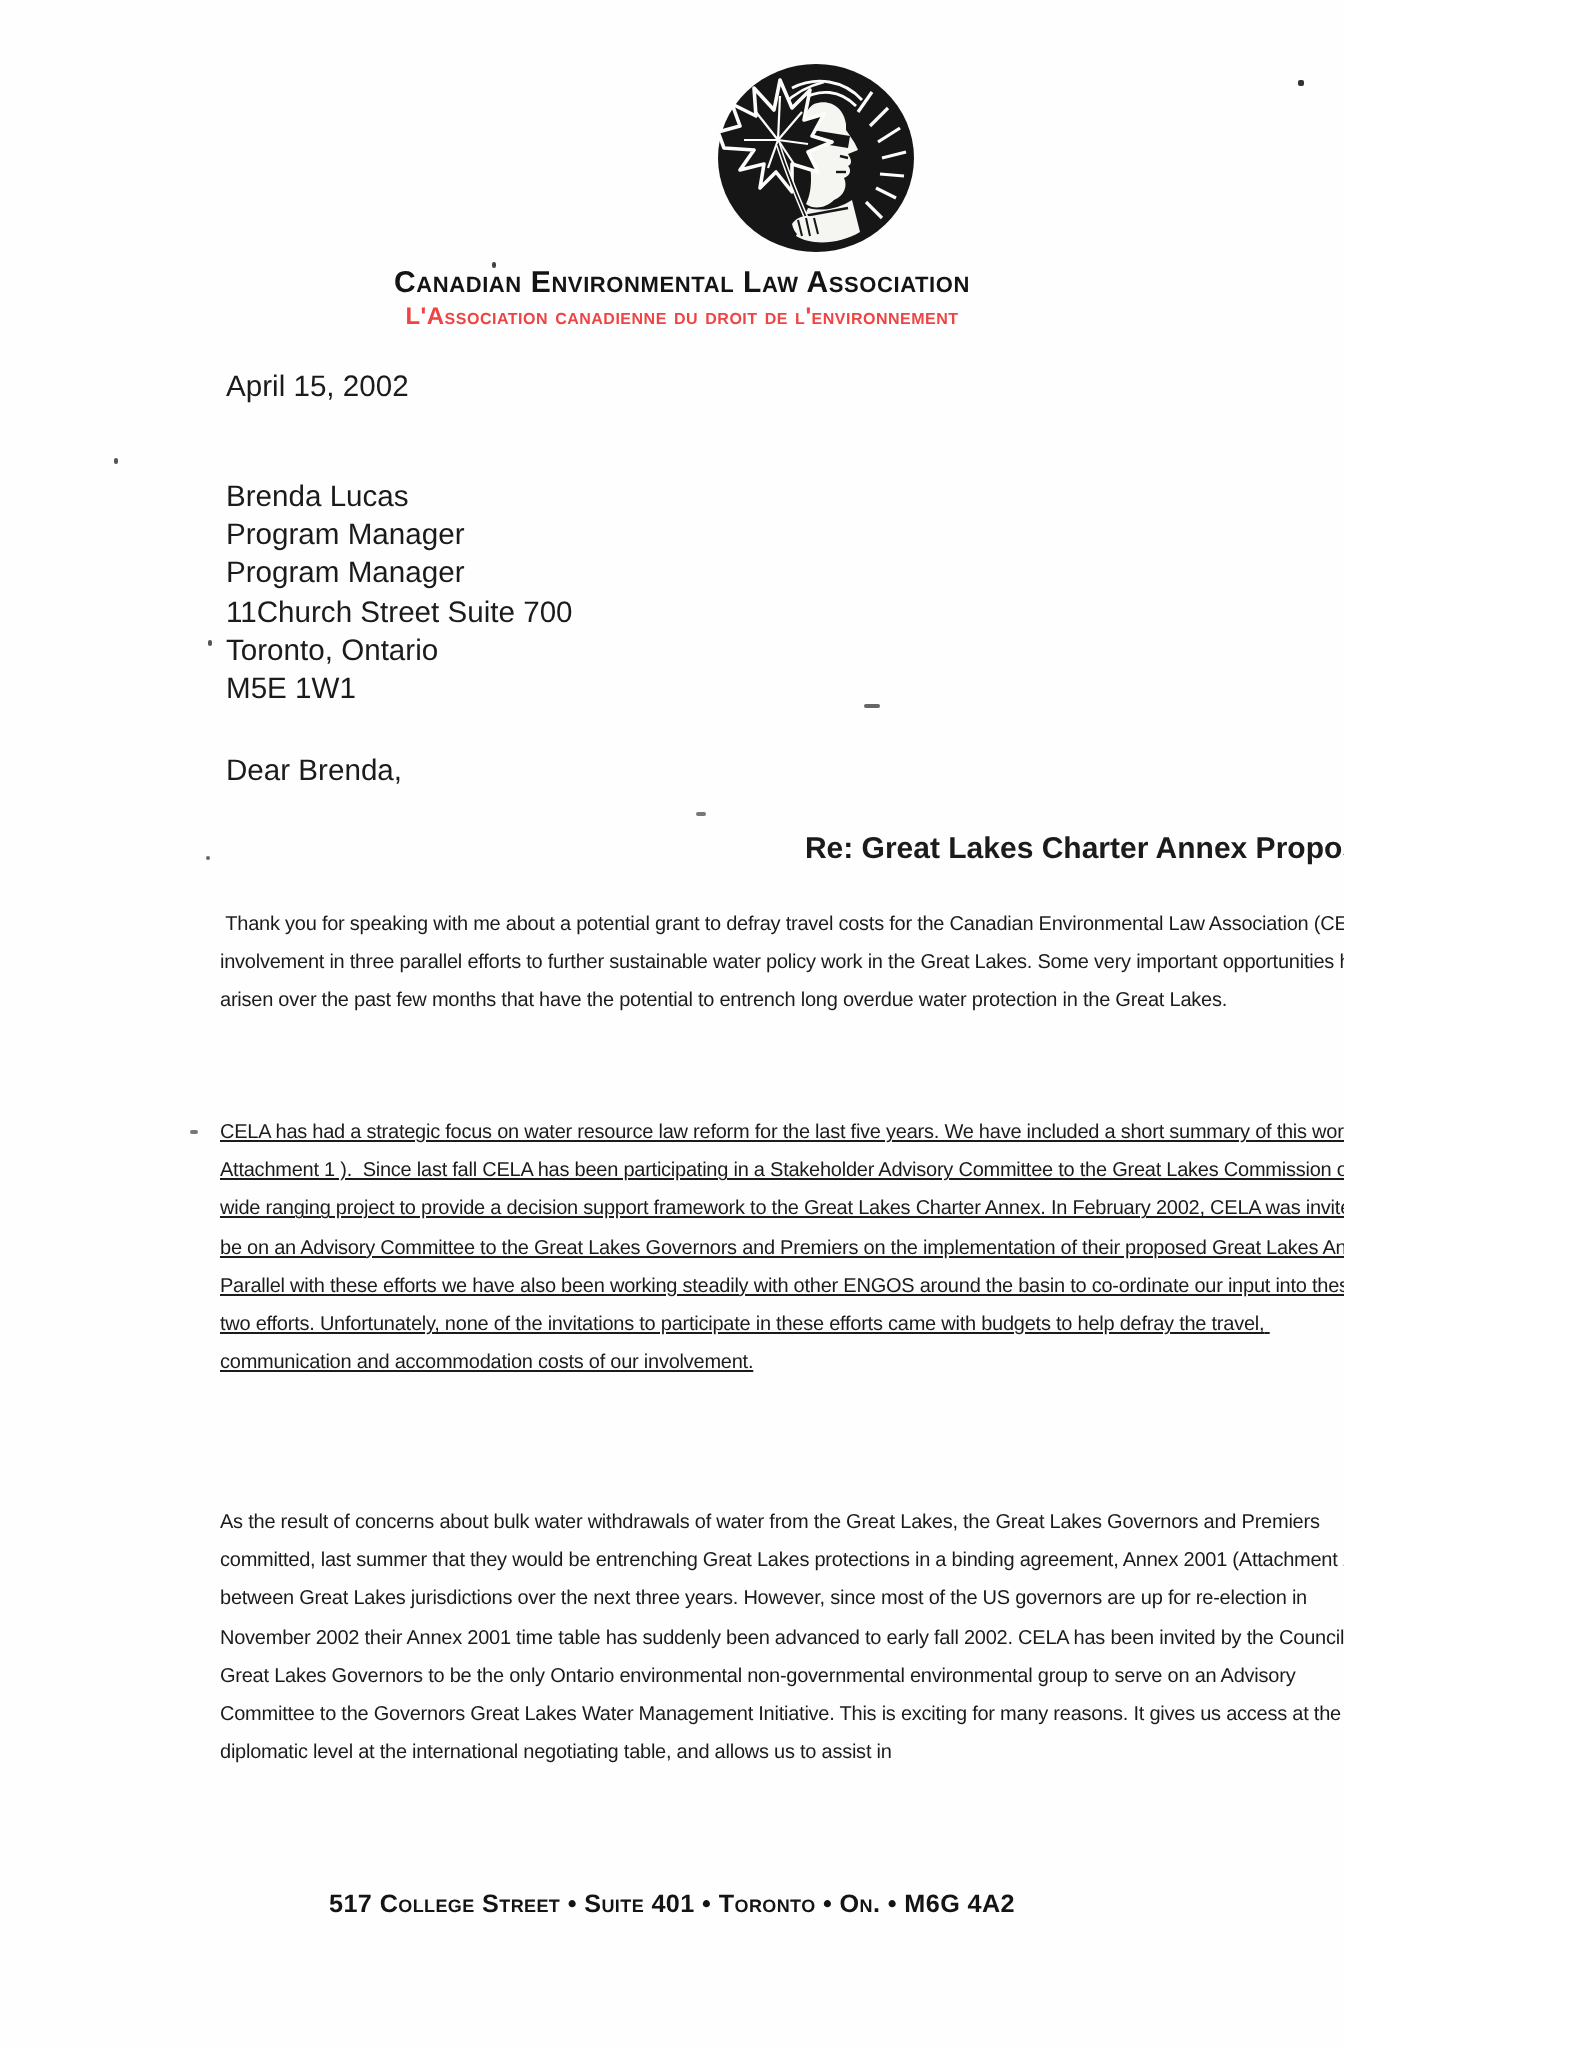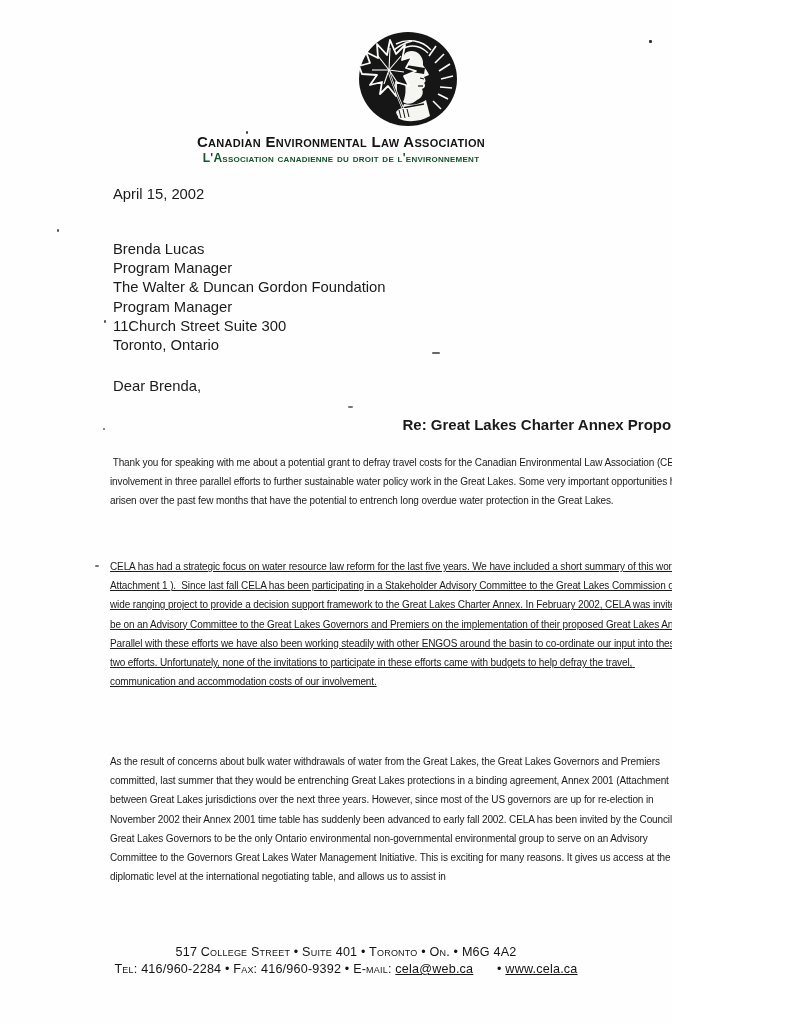--- a/index.html
+++ b/index.html
@@ -39,21 +39,21 @@
   .org-fr {
     position: absolute;
     left: 10px;
     right: 0;
     top: 151px;
     text-align: center;
     font-weight: 600;
     font-size: 12px;
     letter-spacing: 0.25px;
     font-variant: small-caps;
-    color: #14532d;
+    color: #ef4444;
   }
   
   .date {
     position: absolute;
     left: 113px;
     top: 186px;
     font-size: 14.8px;
     text-align: center;
   }
   .recipient {
@@ -97,21 +97,21 @@
     position: absolute;
     left: 0;
     right: 0;
     top: 944px;
     text-align: center;
     font-size: 12.6px;
     line-height: 17px;
     letter-spacing: 0.2px;
     color: #141414;
   }
-  .footer .caps { font-variant: small-caps; font-weight: 400; padding-left: 20px; }
+  .footer .caps { font-variant: small-caps; font-weight: 700; }
   .footer .link {
     font-variant: normal;
     font-weight: 400;
     text-decoration: underline;
     color: #141414;
     cursor: pointer;
   }
   
   .speck { position: absolute; background: #555; border-radius: 1px; }
 </style>
@@ -175,38 +175,37 @@
     <div class="org-en">Canadian Environmental Law Association</div>
     <div class="org-fr">L'Association canadienne du droit de l'environnement</div>
   </header>
 
   <main>
     <div class="date">April 15, 2002</div>
 
     <div class="recipient">
       <div>Brenda Lucas</div>
       <div>Program Manager</div>
-      <div>The Walter &amp; Duncan Gordon Foundation</div>
       <div>Program Manager</div>
-      <div>11Church Street Suite 300</div>
+      <div>11Church Street Suite 700</div>
       <div>Toronto, Ontario</div>
+      <div>M5E 1W1</div>
     </div>
 
     <div class="salutation">Dear Brenda,</div>
 
     <div class="subject">Re: Great Lakes Charter Annex Proposal</div>
 
     <p class="para para-1"> Thank you for speaking with me about a potential grant to defray travel costs for the Canadian Environmental Law Association (CELA) involvement in three parallel efforts to further sustainable water policy work in the Great Lakes. Some very important opportunities have arisen over the past few months that have the potential to entrench long overdue water protection in the Great Lakes.</p>
     <p class="para para-2">CELA has had a strategic focus on water resource law reform for the last five years. We have included a short summary of this work ( Attachment 1 ).  Since last fall CELA has been participating in a Stakeholder Advisory Committee to the Great Lakes Commission on a wide ranging project to provide a decision support framework to the Great Lakes Charter Annex. In February 2002, CELA was invited to be on an Advisory Committee to the Great Lakes Governors and Premiers on the implementation of their proposed Great Lakes Annex. Parallel with these efforts we have also been working steadily with other ENGOS around the basin to co-ordinate our input into these two efforts. Unfortunately, none of the invitations to participate in these efforts came with budgets to help defray the travel, communication and accommodation costs of our involvement.</p>
     <p class="para para-3">As the result of concerns about bulk water withdrawals of water from the Great Lakes, the Great Lakes Governors and Premiers committed, last summer that they would be entrenching Great Lakes protections in a binding agreement, Annex 2001 (Attachment 2), between Great Lakes jurisdictions over the next three years. However, since most of the US governors are up for re-election in November 2002 their Annex 2001 time table has suddenly been advanced to early fall 2002. CELA has been invited by the Council of Great Lakes Governors to be the only Ontario environmental non-governmental environmental group to serve on an Advisory Committee to the Governors Great Lakes Water Management Initiative. This is exciting for many reasons. It gives us access at the diplomatic level at the international negotiating table, and allows us to assist in</p>
   </main>
 
   <footer class="footer">
     <div class="caps">517 College Street • Suite 401 • Toronto • On. • M6G 4A2</div>
-    <div><span class="caps">Tel:  416/960-2284 • Fax: 416/960-9392 • E-mail: </span><span class="link">cela@web.ca</span><span class="caps"> • </span><span class="link">www.cela.ca</span></div>
   </footer>
 
   <span class="speck" style="left:649px;top:40px;width:3px;height:3px;background:#333;"></span>
   <span class="speck" style="left:703px;top:34px;width:2px;height:2px;background:#666;"></span>
   <span class="speck" style="left:729px;top:61px;width:3px;height:2px;background:#888;"></span>
   <span class="speck" style="left:246px;top:131px;width:2px;height:3px;background:#444;"></span>
   <span class="speck" style="left:57px;top:229px;width:2px;height:3px;background:#555;"></span>
   <span class="speck" style="left:104px;top:320px;width:2px;height:3px;background:#555;"></span>
   <span class="speck" style="left:432px;top:352px;width:8px;height:2px;background:#666;"></span>
   <span class="speck" style="left:103px;top:428px;width:2px;height:2px;background:#666;"></span>

